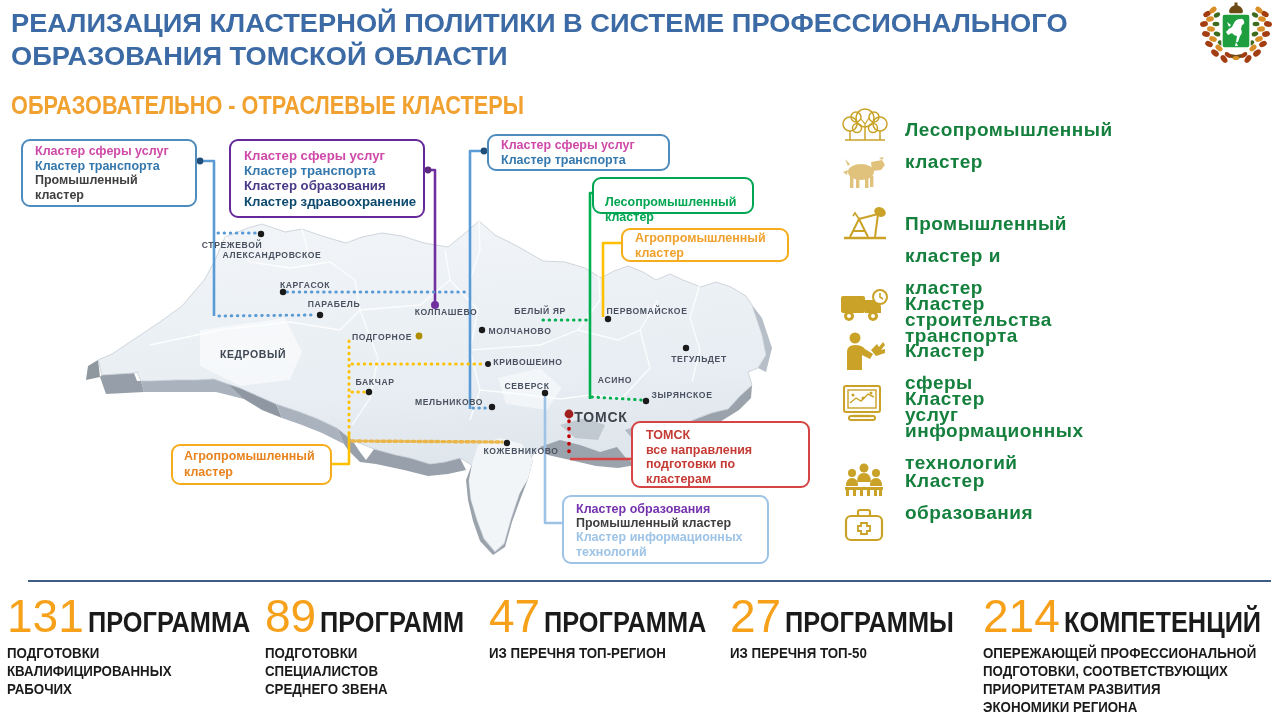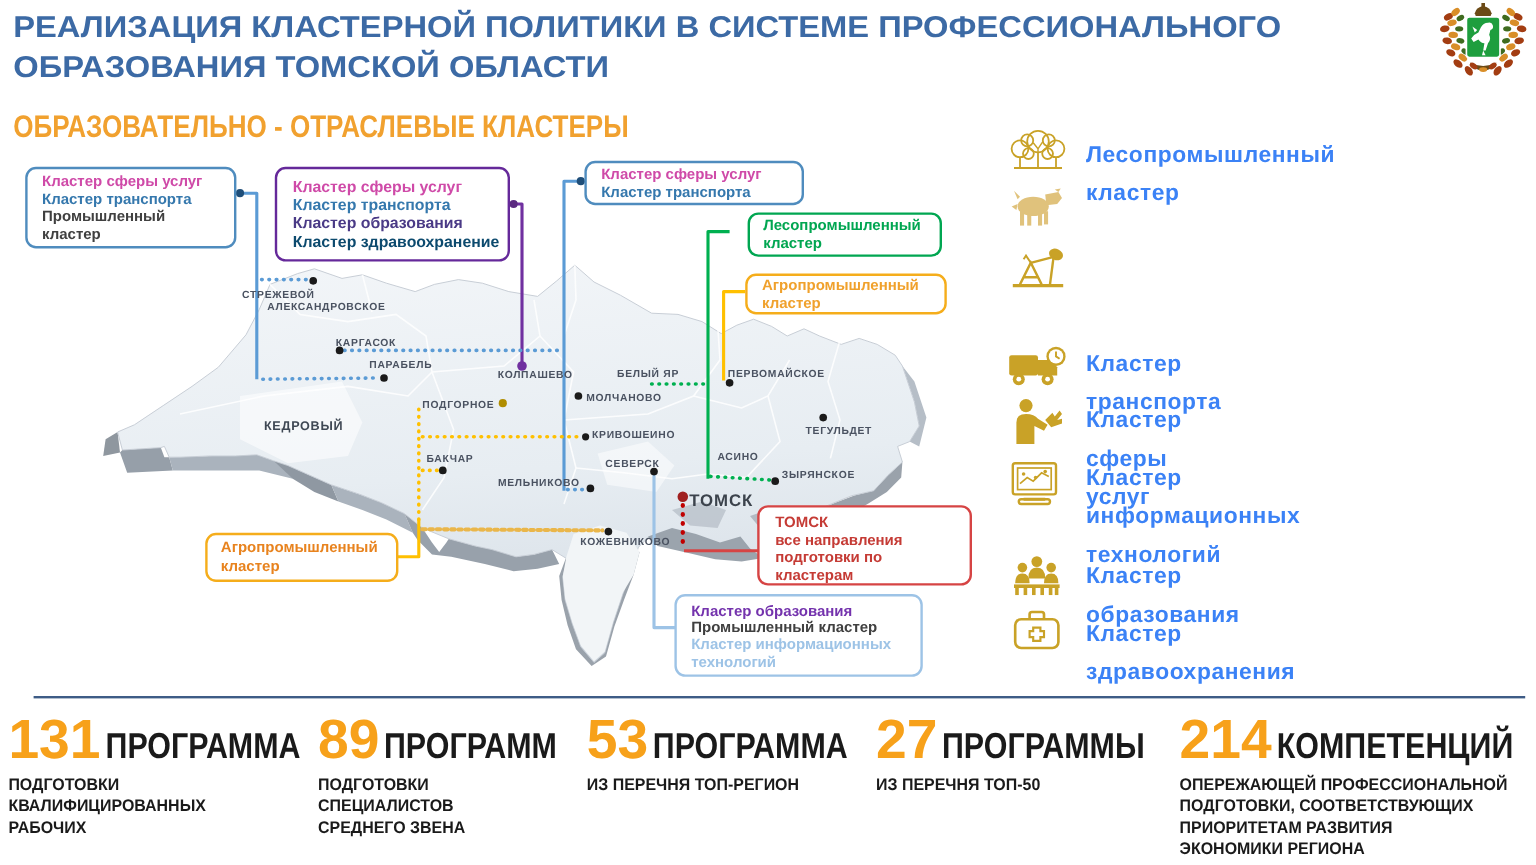--- a/index.html
+++ b/index.html
@@ -7,33 +7,33 @@
 html,body{width:1280px;height:721px}
 body{font-family:"Liberation Sans",sans-serif;background:#fff;overflow:hidden}
 .page{position:relative;width:1020px;height:721px;background:#fff}
 .title{position:absolute;left:11px;top:7px;font-size:25px;line-height:32.5px;color:#3c6aa5;font-weight:bold;transform:scale(1.09,1);transform-origin:0 0}
 .sub{position:absolute;left:11px;top:90px;font-size:26px;color:#f1a12f;font-weight:bold;transform:scale(0.835,1);transform-origin:0 0}
 #mapsvg{position:absolute;left:0;top:0;z-index:1}
 .callout{position:absolute;background:#fff;border-radius:9px;font-weight:bold;font-size:12.5px;z-index:3}
 .b1{left:21px;top:139px;width:176px;height:68px;border:2.7px solid #4f8cbe;padding:3px 0 0 12px;line-height:14.7px}
 .b2{left:229px;top:139px;width:196px;height:79px;border:2.7px solid #65299a;padding:7px 0 0 13px;line-height:15.2px;font-size:13.2px}
 .b3{left:487px;top:134px;width:183px;height:37px;border:2.7px solid #4f8cbe;padding:2px 0 0 12px;line-height:15px}
-.b4{left:623px;top:177px;width:162px;height:37px;border:2.7px solid #00a651;padding:2px 0 0 11px;line-height:15.3px;color:#00a651}
+.b4{left:592px;top:177px;width:162px;height:37px;border:2.7px solid #00a651;padding:16px 0 0 11px;line-height:15.3px;color:#00a651}
 .b5{left:621px;top:228px;width:168px;height:34px;border:2.7px solid #f5ad1b;padding:1px 0 0 12px;line-height:15.3px;color:#f0a12c}
 .b6{left:631px;top:421px;width:179px;height:67px;border:2.2px solid #d64444;padding:5px 0 0 13px;line-height:14.5px;color:#c53b35}
 .b7{left:562px;top:495px;width:207px;height:69px;border:2.5px solid #9dc3e6;padding:5px 0 0 12px;line-height:14.2px}
 .b8{left:171px;top:444px;width:161px;height:41px;border:2.7px solid #f5ad1b;padding:2px 0 0 11px;line-height:16px;color:#e8831e}
 .pk{color:#cf4aa8}.tr{color:#3578ad}.pr{color:#404040}.ob{color:#4a3a86}.zd{color:#0c4a6e}
 .obr{color:#7433ad}.it{color:#9dc3e6}
-.rc{position:absolute;left:905px;font-size:19px;font-weight:bold;color:#3b82f6;line-height:32px;z-index:2;letter-spacing:0.5px}
+.rc{position:absolute;left:905px;font-size:19px;font-weight:bold;color:#15803d;line-height:32px;z-index:2;letter-spacing:0.5px}
 .ric{position:absolute;z-index:2}
 .stats{position:absolute;left:0;top:578px;width:1280px;z-index:2}
 .sep{position:absolute;left:28px;top:2px;width:1243px;height:2px;background:#3e5c86}
 .col{position:absolute;top:11px;white-space:nowrap}
-.num{font-size:46px;font-weight:bold;color:#f7a11a;display:inline-block;vertical-align:baseline}
+.num{font-size:46px;font-weight:normal;color:#f7a11a;display:inline-block;vertical-align:baseline}
 .lbl{font-size:30px;font-weight:bold;color:#1a1a1a;margin-left:4px;display:inline-block;transform:scale(0.845,1);transform-origin:0 50%;vertical-align:baseline}
 .slbl{font-size:14px;font-weight:bold;color:#1a1a1a;line-height:18px;margin-top:1px;transform:scale(0.95,1);transform-origin:0 0}
 .c1{left:7px}.c2{left:265px}.c3{left:489px}.c4{left:730px}.c5{left:983px}
 </style>
 </head>
 <body>
 <div class="page">
 <div class="title">РЕАЛИЗАЦИЯ КЛАСТЕРНОЙ ПОЛИТИКИ В СИСТЕМЕ ПРОФЕССИОНАЛЬНОГО<br>ОБРАЗОВАНИЯ ТОМСКОЙ ОБЛАСТИ</div>
 <div class="sub">ОБРАЗОВАТЕЛЬНО - ОТРАСЛЕВЫЕ КЛАСТЕРЫ</div>
 
@@ -155,25 +155,25 @@
 <div class="callout b1"><span class="pk">Кластер сферы услуг</span><br><span class="tr">Кластер транспорта</span><br><span class="pr">Промышленный<br>кластер</span></div>
 <div class="callout b2"><span class="pk">Кластер сферы услуг</span><br><span class="tr">Кластер транспорта</span><br><span class="ob">Кластер образования</span><br><span class="zd">Кластер здравоохранение</span></div>
 <div class="callout b3"><span class="pk">Кластер сферы услуг</span><br><span class="tr">Кластер транспорта</span></div>
 <div class="callout b4">Лесопромышленный<br>кластер</div>
 <div class="callout b5">Агропромышленный<br>кластер</div>
 <div class="callout b6">ТОМСК<br>все направления<br>подготовки по<br>кластерам</div>
 <div class="callout b7"><span class="obr">Кластер образования</span><br><span class="pr">Промышленный кластер</span><br><span class="it">Кластер информационных<br>технологий</span></div>
 <div class="callout b8">Агропромышленный<br>кластер</div>
 
 <div class="rc" style="top:114px">Лесопромышленный кластер</div>
+<div class="rc" style="top:208px">Промышленный кластер и кластер<br>строительства</div>
 <div class="rc" style="top:288px">Кластер транспорта</div>
 <div class="rc" style="top:335px">Кластер сферы услуг</div>
 <div class="rc" style="top:383px">Кластер информационных<br>технологий</div>
 <div class="rc" style="top:465px">Кластер образования</div>
-<div class="rc" style="top:513px">Кластер здравоохранения</div>
 
 <svg class="ric" style="left:840px;top:106px" width="50" height="38" viewBox="0 0 50 38">
 <g fill="none" stroke="#c9a227" stroke-width="1.5">
 <circle cx="10" cy="18" r="7"></circle>
         <circle cx="40" cy="18" r="7"></circle>
         <circle cx="25" cy="12" r="9"></circle>
 <circle cx="16" cy="11" r="5"></circle>
         <circle cx="34" cy="11" r="5"></circle>
 <circle cx="17" cy="22" r="4.5"></circle>
         <circle cx="33" cy="22" r="4.5"></circle>
@@ -323,17 +323,17 @@
 <ellipse cx="31" cy="53" rx="3.6" ry="2.2" transform="rotate(35 31 53)" fill="#a33d12"></ellipse>
 <ellipse cx="47" cy="53" rx="3.6" ry="2.2" transform="rotate(-35 47 53)" fill="#a33d12"></ellipse>
 <ellipse cx="39" cy="56" rx="3.4" ry="2" fill="#d98e28"></ellipse>
 </g>
 </svg>
 
 <div class="stats">
 <div class="sep"></div>
 <div class="col c1"><span class="num">131</span><span class="lbl">ПРОГРАММА</span><div class="slbl">ПОДГОТОВКИ<br>КВАЛИФИЦИРОВАННЫХ<br>РАБОЧИХ</div></div>
 <div class="col c2"><span class="num">89</span><span class="lbl">ПРОГРАММ</span><div class="slbl">ПОДГОТОВКИ<br>СПЕЦИАЛИСТОВ<br>СРЕДНЕГО ЗВЕНА</div></div>
-<div class="col c3"><span class="num">53</span><span class="lbl">ПРОГРАММА</span><div class="slbl">ИЗ ПЕРЕЧНЯ ТОП-РЕГИОН</div></div>
+<div class="col c3"><span class="num">47</span><span class="lbl">ПРОГРАММА</span><div class="slbl">ИЗ ПЕРЕЧНЯ ТОП-РЕГИОН</div></div>
 <div class="col c4"><span class="num">27</span><span class="lbl">ПРОГРАММЫ</span><div class="slbl">ИЗ ПЕРЕЧНЯ ТОП-50</div></div>
 <div class="col c5"><span class="num">214</span><span class="lbl">КОМПЕТЕНЦИЙ</span><div class="slbl">ОПЕРЕЖАЮЩЕЙ ПРОФЕССИОНАЛЬНОЙ<br>ПОДГОТОВКИ, СООТВЕТСТВУЮЩИХ<br>ПРИОРИТЕТАМ РАЗВИТИЯ<br>ЭКОНОМИКИ РЕГИОНА</div></div>
 </div>
 </div>
 
 </body></html>

